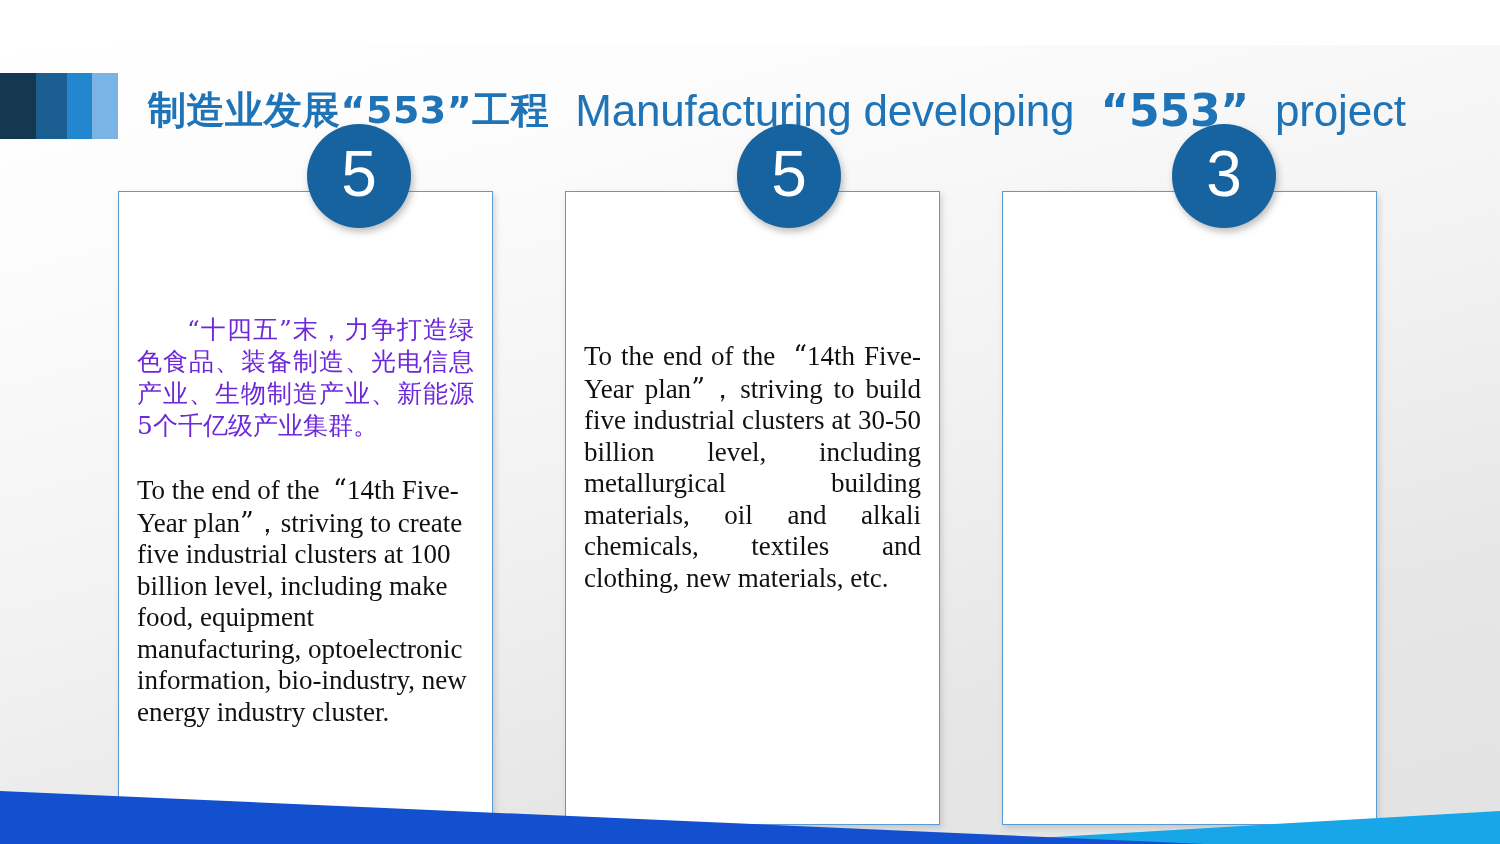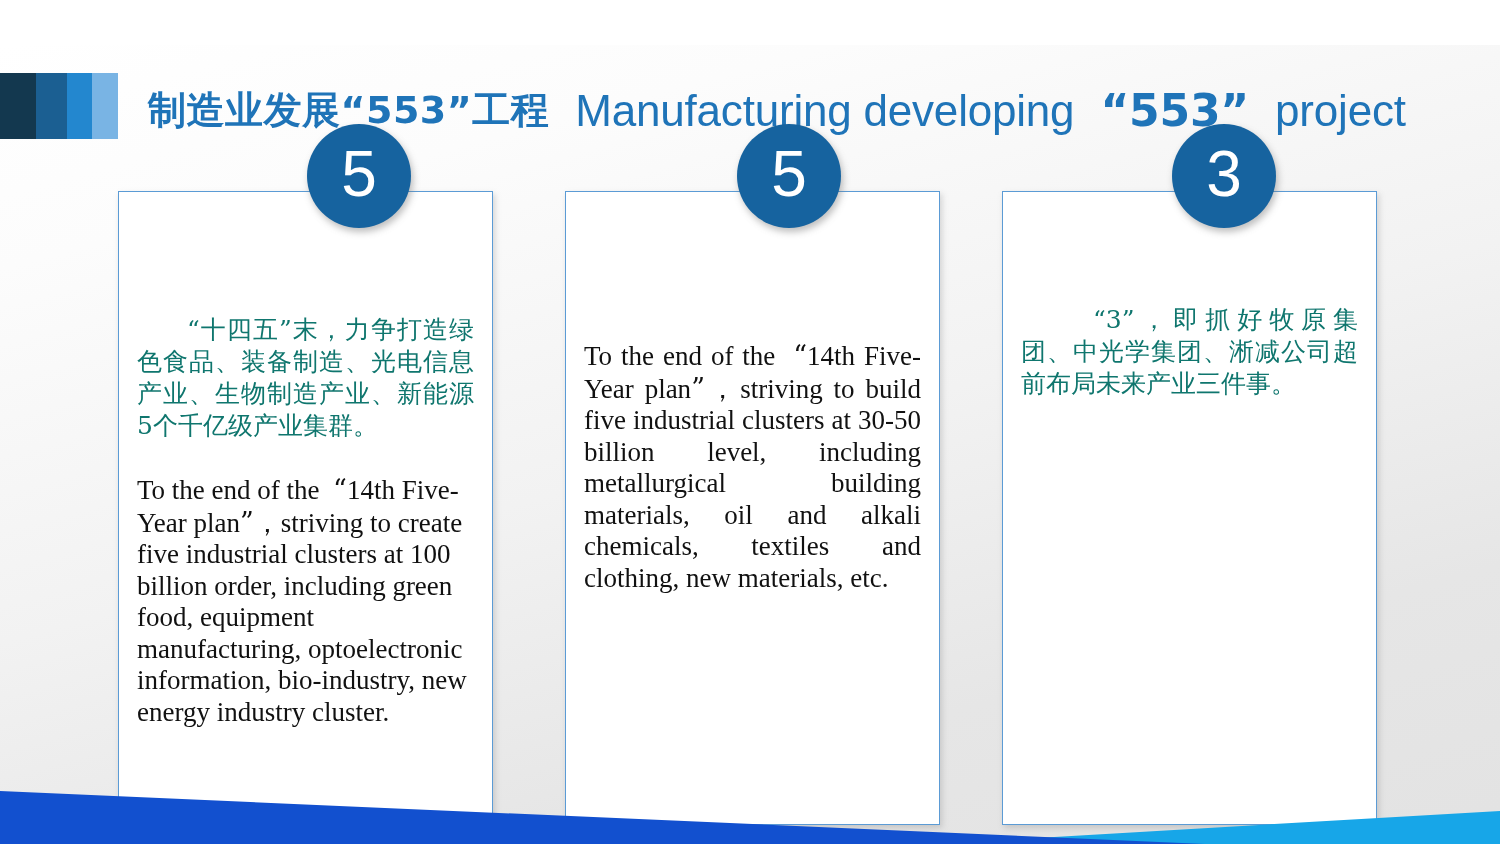--- a/index.html
+++ b/index.html
@@ -121,21 +121,21 @@
     box-sizing: border-box;
   }
   .card.c1 .card-body { padding-top: 122px; }
   .card.c2 .card-body { padding-top: 122px; }
   .card.c3 .card-body { padding-top: 112px; }
 
   .cn-text {
     font-family: "DejaVu Serif", "Liberation Serif", serif;
     font-size: 25px;
     line-height: 1.28;
-    color: #0f766e;
+    color: #6d28d9;
     text-indent: 50px;
     text-align: justify;
     text-justify: inter-character;
     margin: 0;
   }
   .card.c3 .cn-text { text-indent: 72px; }
 
   .en-text {
     font-family: "Liberation Serif", "DejaVu Serif", serif;
     font-size: 27px;
@@ -186,42 +186,41 @@
 
   <div id="cards">
 
     <div class="card c1" style="border-color: rgb(91, 155, 213); background: rgb(255, 255, 255);">
       <div class="badge pos1" style="background: rgb(22, 99, 159);">
         <span>5</span>
       </div>
       <div class="card-body">
         <p class="cn-text">“十四五”末，力争打造绿色食品、装备制造、光电信息产业、生物制造产业、新能源5个千亿级产业集群。</p>
         <p class="en-text">
-          <span>To the end of the</span><span>&nbsp; </span><span class="qmark">“</span><span>14th Five-Year plan</span><span class="qmark">”</span><span>，striving to create five industrial clusters at 100 billion order, including green food, equipment manufacturing, optoelectronic information, bio-industry, new energy industry cluster.</span>
+          <span>To the end of the</span><span>&nbsp; </span><span class="qmark">“</span><span>14th Five-Year plan</span><span class="qmark">”</span><span>，striving to create five industrial clusters at 100 billion level, including make food, equipment manufacturing, optoelectronic information, bio-industry, new energy industry cluster.</span>
         </p>
       </div>
     </div>
 
     <div class="card c2" style="border-color: rgb(91, 155, 213); background: rgb(255, 255, 255);">
       <div class="badge pos2" style="background: rgb(22, 99, 159);">
         <span>5</span>
       </div>
       <div class="card-body">
         <p class="en-text">
           <span>To the end of the</span><span>&nbsp; </span><span class="qmark">“</span><span>14th Five-Year plan</span><span class="qmark">”</span><span>，striving to build five industrial clusters at 30-50 billion level, including metallurgical building materials, oil and alkali chemicals, textiles and clothing, new materials, etc.</span>
         </p>
       </div>
     </div>
 
     <div class="card c3" style="border-color: rgb(91, 155, 213); background: rgb(255, 255, 255);">
       <div class="badge pos3" style="background: rgb(22, 99, 159);">
         <span>3</span>
       </div>
       <div class="card-body">
-        <p class="cn-text">“3”，即抓好牧原集团、中光学集团、淅减公司超前布局未来产业三件事。</p>
       </div>
     </div>
 
   </div>
 
   <svg id="waves" viewBox="0 0 1500 120" preserveAspectRatio="none">
     <polygon id="wave-light" points="1500,42 1500,120 150,120 640,92" fill="#17a6e8"></polygon>
     <polygon id="wave-mid" points="0,22 1500,88 1500,120 0,120" fill="#1250cf"></polygon>
     <polygon id="wave-dark" points="0,104 1500,76 1500,120 0,120" fill="#1449a8"></polygon>
   </svg>

